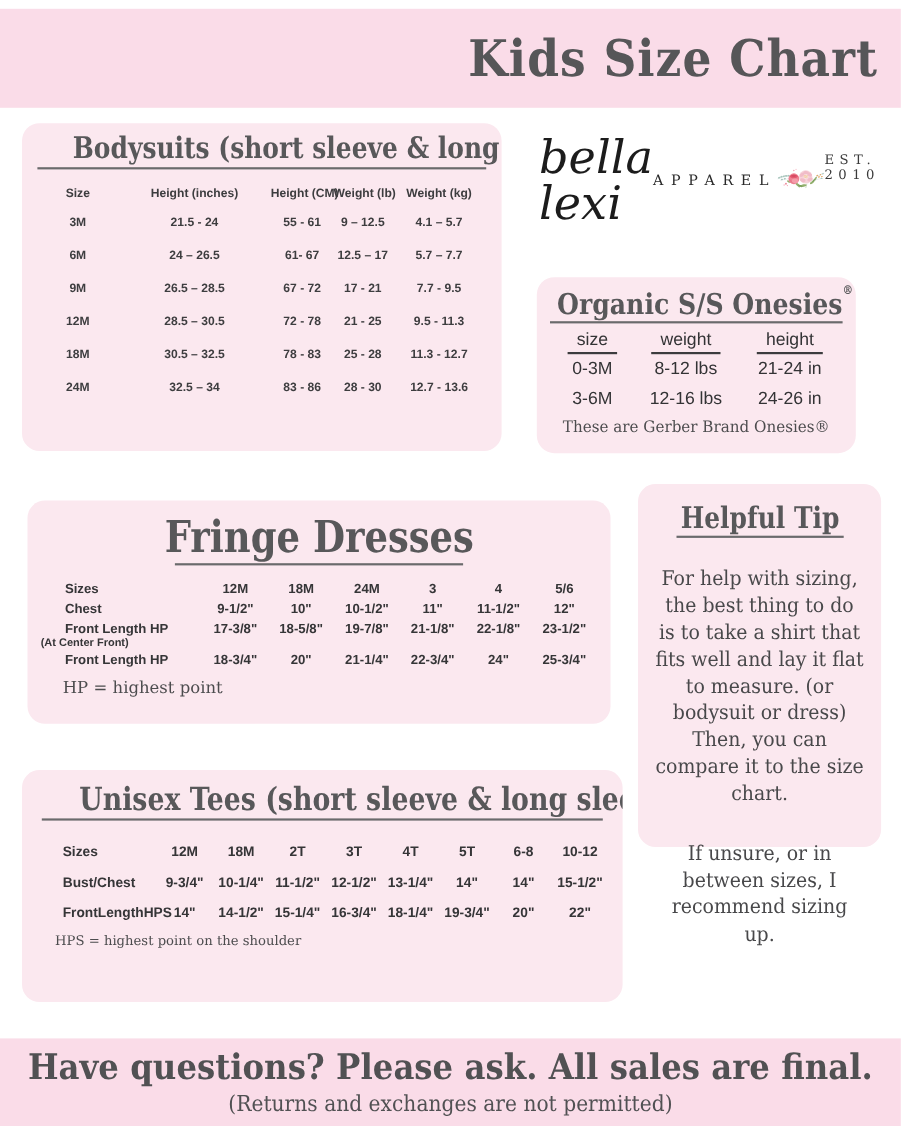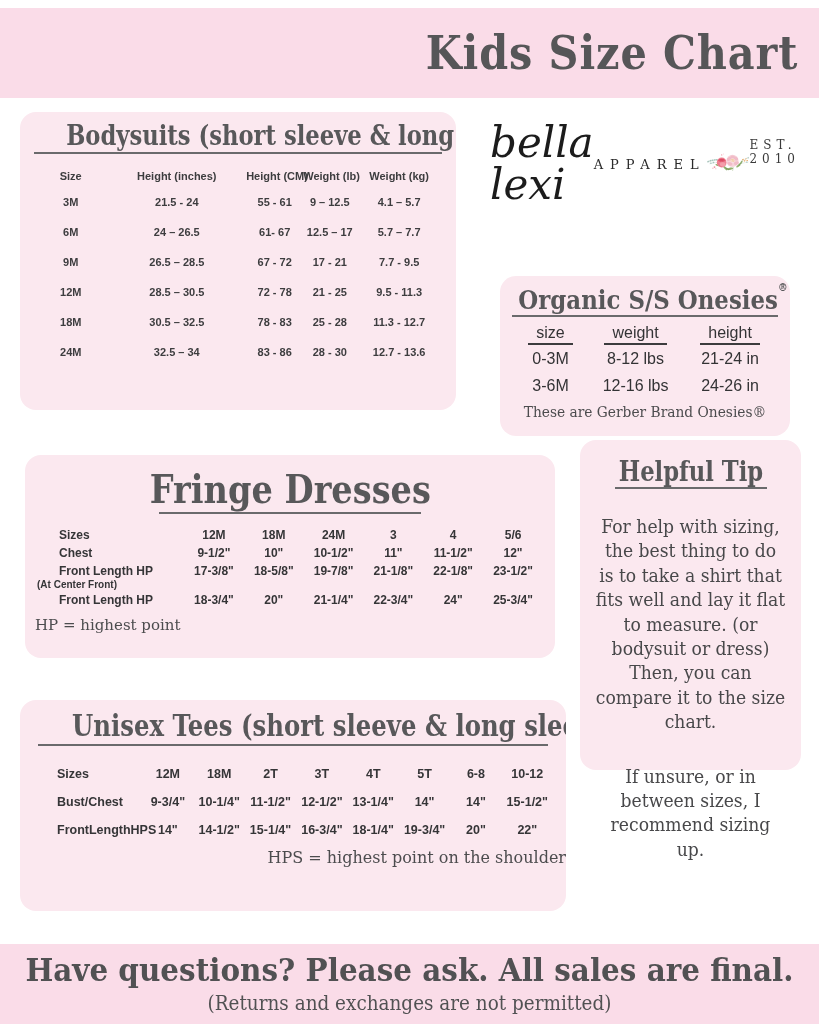--- a/index.html
+++ b/index.html
@@ -44,21 +44,21 @@
   .t-body col:nth-child(5){width:21%;}
 
   
   .logo{position:absolute;left:490px;top:74px;width:310px;height:178px;display:flex;flex-direction:row;align-items:center;}
   .logo-script{font-family:"DejaVu Serif",serif;font-style:italic;font-size:42px;color:#1c1c1c;line-height:1;margin-top:2px;}
   .logo-sub{font-family:"DejaVu Serif",serif;font-size:13px;letter-spacing:7px;color:#2a2a2a;margin-top:2px;}
   .logo-flowers{margin-top:-2px;}
   .logo-est{font-family:"DejaVu Serif",serif;font-weight:400;font-size:12px;letter-spacing:5px;color:#3a3a3a;margin-top:-22px;}
 
   
-  .box-onesies{left:500px;top:252px;width:290px;height:160px;margin-top:24px;}
+  .box-onesies{left:488px;top:252px;width:290px;height:160px;}
   .box-onesies .box-title{font-size:26px;margin-top:5px;transform:scaleX(.88);}
   .box-onesies sup{font-size:11px;vertical-align:18px;}
   .box-onesies .title-rule{margin:0 12px;}
   .t-onesies{width:270px;margin:7px auto 0 auto;font-size:16px;color:#333335;}
   .t-onesies th{font-weight:400;text-align:center;padding:0;}
   .t-onesies th span{display:inline-block;border-bottom:2px solid #3c3c3e;padding:0 8px 1px 8px;}
   .t-onesies td{text-align:center;padding:5px 0 4px 0;white-space:nowrap;}
   .t-onesies col:nth-child(1){width:30%;}
   .t-onesies col:nth-child(2){width:33%;}
   .t-onesies col:nth-child(3){width:37%;}
@@ -67,42 +67,42 @@
   
   .box-fringe{left:25px;top:455px;width:530px;height:203px;}
   .box-fringe .box-title{font-size:40px;margin-top:10px;}
   .box-fringe .title-rule{width:262px;margin:0 auto;}
   .t-fringe{width:506px;margin:12px auto 0 auto;font-size:12px;font-weight:700;color:#353537;}
   .t-fringe td{text-align:center;padding:2px 0;white-space:nowrap;}
   .t-fringe td:first-child{text-align:left;padding-left:22px;}
   .t-fringe col:first-child{width:29%;}
   .t-fringe col:not(:first-child){width:11.8%;}
   .t-fringe tr.small td{font-size:10px;padding:0 0 1px 0;line-height:10px;}
-  .note{font-family:"DejaVu Serif",serif;font-size:15px;color:#4c4c4e;margin:7px 0 0 10px;}
+  .note{font-family:"DejaVu Serif",serif;font-size:15px;color:#4c4c4e;margin:7px 0 0 32px;}
 
   
   .box-tip{left:580px;top:440px;width:221px;height:330px;}
   .box-tip .box-title{font-size:27px;margin-top:16px;}
   .box-tip .title-rule{width:152px;margin:0 auto;}
   .tip-text{
     font-family:"DejaVu Serif",serif;font-size:18.5px;color:#48484a;text-align:center;
     line-height:1.32;margin:26px 8px 0 8px;transform:scaleX(.93);
   }
   .tip-text + .tip-text{margin-top:30px;}
 
   
   .box-tees{left:20px;top:700px;width:546px;height:211px;}
   .box-tees .box-title{font-size:29px;margin-top:9px;}
   .box-tees .title-rule{margin:1px 18px 0 18px;}
   .t-tees{width:520px;margin:14px auto 0 auto;font-size:12.5px;font-weight:700;color:#353537;}
   .t-tees td{text-align:center;padding:7px 0;white-space:nowrap;}
   .t-tees td:first-child{text-align:left;padding-left:24px;}
   .t-tees col:first-child{width:21%;}
   .t-tees col:not(:first-child){width:9.875%;}
-  .box-tees .note{margin:4px 0 0 30px;font-size:16px;text-align:right;}
+  .box-tees .note{margin:4px 0 0 30px;font-size:12px;}
 
   
   .footer-line1{
     font-family:"DejaVu Serif",serif;font-weight:700;font-size:32px;color:#515153;
     transform:scaleX(.92);white-space:nowrap;line-height:1.1;
   }
   .footer-line2{
     font-family:"DejaVu Serif",serif;font-size:20px;color:#515153;
     transform:scaleX(.92);white-space:nowrap;margin-top:3px;
   }

